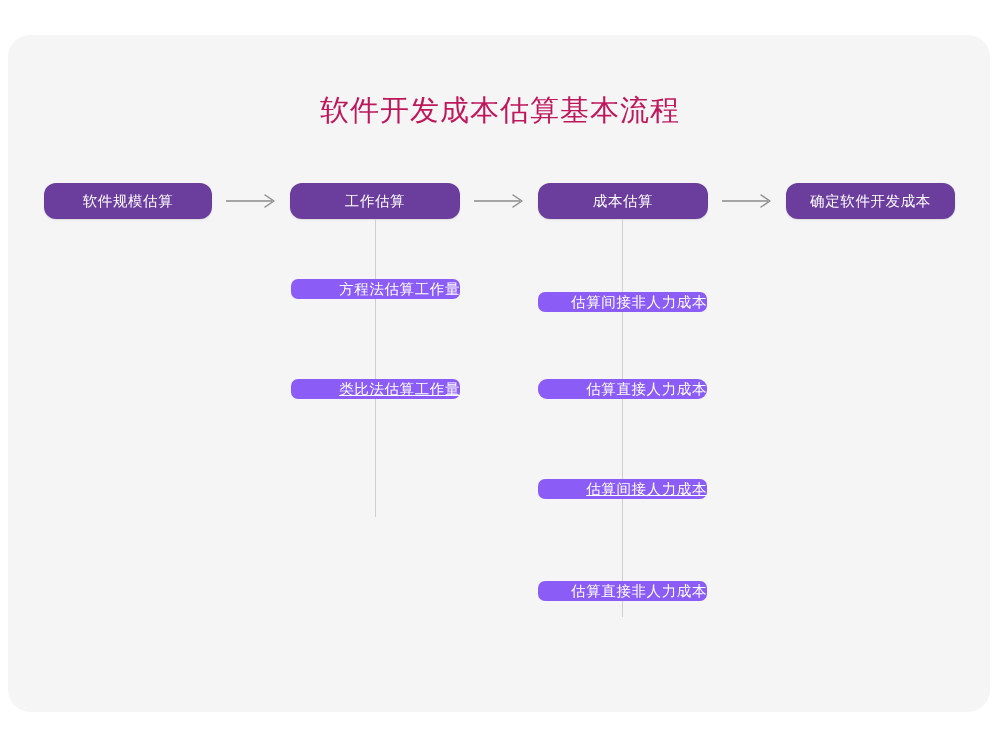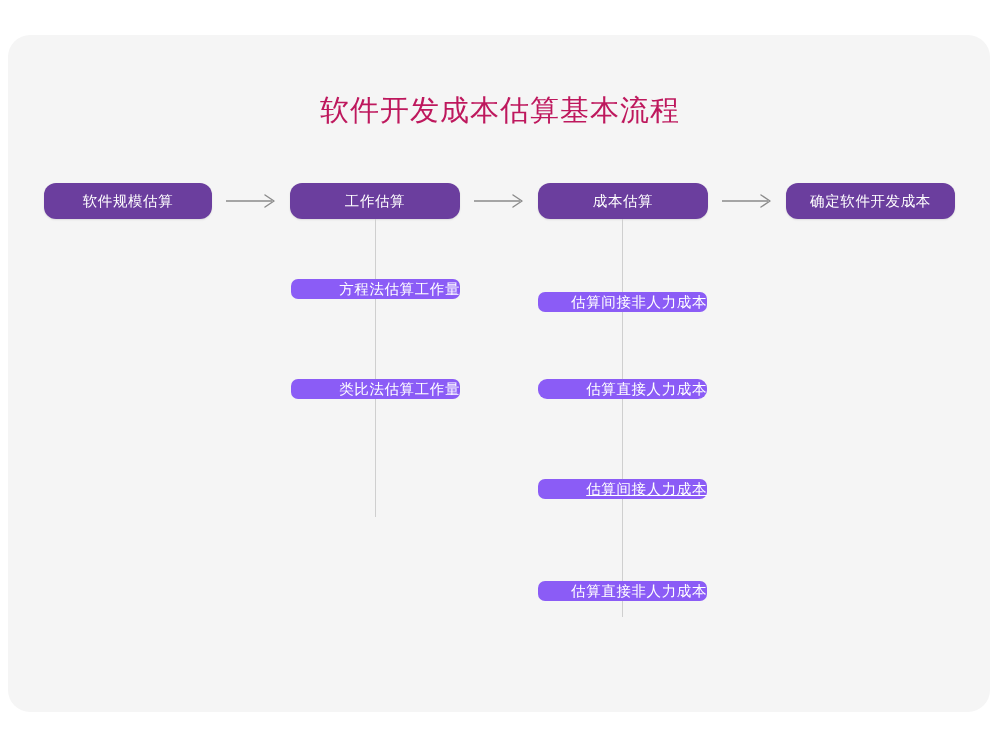--- a/index.html
+++ b/index.html
@@ -139,21 +139,21 @@
       <path d="M41 4 L50 10 L41 16" stroke="#8a8a8a" stroke-width="1.4" fill="none" stroke-linecap="round" stroke-linejoin="round"></path>
     </svg>
   </div>
 
   <div class="connector-v" style="left:375px; top:219px; height:298px;"></div>
 
   <div class="node-secondary" style="left:291px; top:279px; width:169px;">
     <span>方程法估算工作量</span>
   </div>
 
-  <div class="node-secondary" style="left:291px; top:379px; width:169px;">
+  <div class="node-secondary" style="left:291px; top:379px; width:169px;text-decoration:underline;">
     <span>类比法估算工作量</span>
   </div>
 
 
   <div class="connector-v" style="left:622px; top:219px; height:398px;"></div>
 
   <div class="node-secondary" style="left:538px; top:292px; width:169px;">
     <span>估算间接非人力成本</span>
   </div>
 

